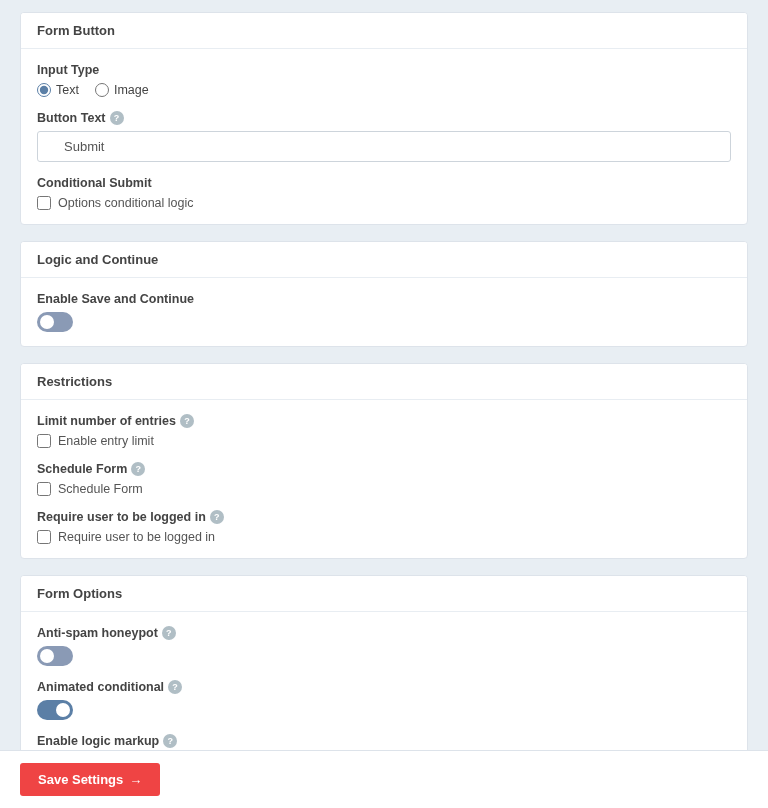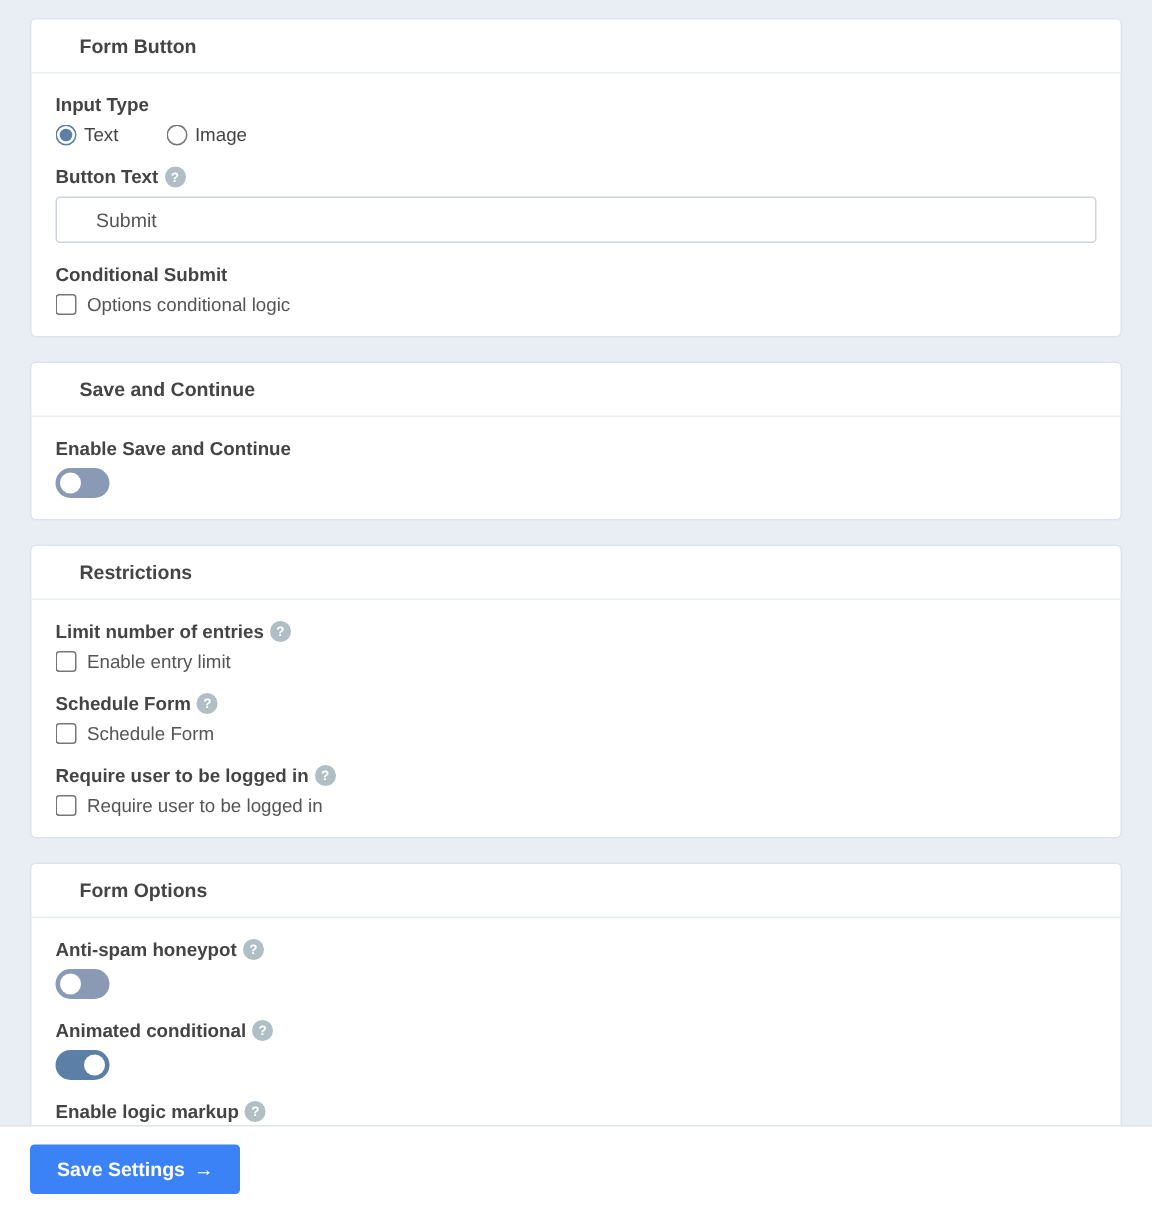--- a/index.html
+++ b/index.html
@@ -19,21 +19,21 @@
       background: #fff;
       border: 1px solid #dde3ea;
       border-radius: 4px;
       margin-bottom: 16px;
       overflow: hidden;
     }
     .section-title {
       font-size: 13px;
       font-weight: 600;
       color: #444;
-      padding: 10px 32px;
+      padding: 10px 16px;
       border-bottom: 1px solid #e8edf2;
       background: #fff;
     }
     .section-body {
       padding: 14px 16px;
     }
     .field-group {
       margin-bottom: 14px;
     }
     .field-group:last-child {
@@ -58,21 +58,21 @@
       background: #b0bec5;
       color: #fff;
       font-size: 9px;
       font-weight: bold;
       cursor: pointer;
       flex-shrink: 0;
     }
     
     .radio-group {
       display: flex;
-      gap: 32px;
+      gap: 16px;
       align-items: center;
     }
     .radio-option {
       display: flex;
       align-items: center;
       gap: 5px;
       cursor: pointer;
     }
     .radio-option input[type="radio"] {
       accent-color: #5b7fa6;
@@ -161,21 +161,21 @@
       bottom: 0;
       left: 0;
       right: 0;
       background: #fff;
       border-top: 1px solid #dde3ea;
       padding: 12px 20px;
       display: flex;
       align-items: center;
     }
     .save-btn {
-      background: #3b82f6;
+      background: #ef4444;
       color: #fff;
       border: none;
       border-radius: 3px;
       padding: 9px 18px;
       font-size: 13px;
       font-weight: 600;
       cursor: pointer;
       display: flex;
       align-items: center;
       gap: 6px;
@@ -216,21 +216,21 @@
         <div class="field-label">Conditional Submit</div>
         <label class="checkbox-option">
           <input type="checkbox" style="">
           <span class="checkbox-label">Options conditional logic</span>
         </label>
       </div>
     </div>
   </div>
 
   <div class="section-card">
-    <div class="section-title">Save and Continue</div>
+    <div class="section-title">Logic and Continue</div>
     <div class="section-body">
       <div class="field-group">
         <div class="field-label">Enable Save and Continue</div>
         <div class="toggle-wrapper">
           <label class="toggle">
             <input type="checkbox" style="">
             <span class="toggle-slider"></span>
           </label>
         </div>
       </div>

